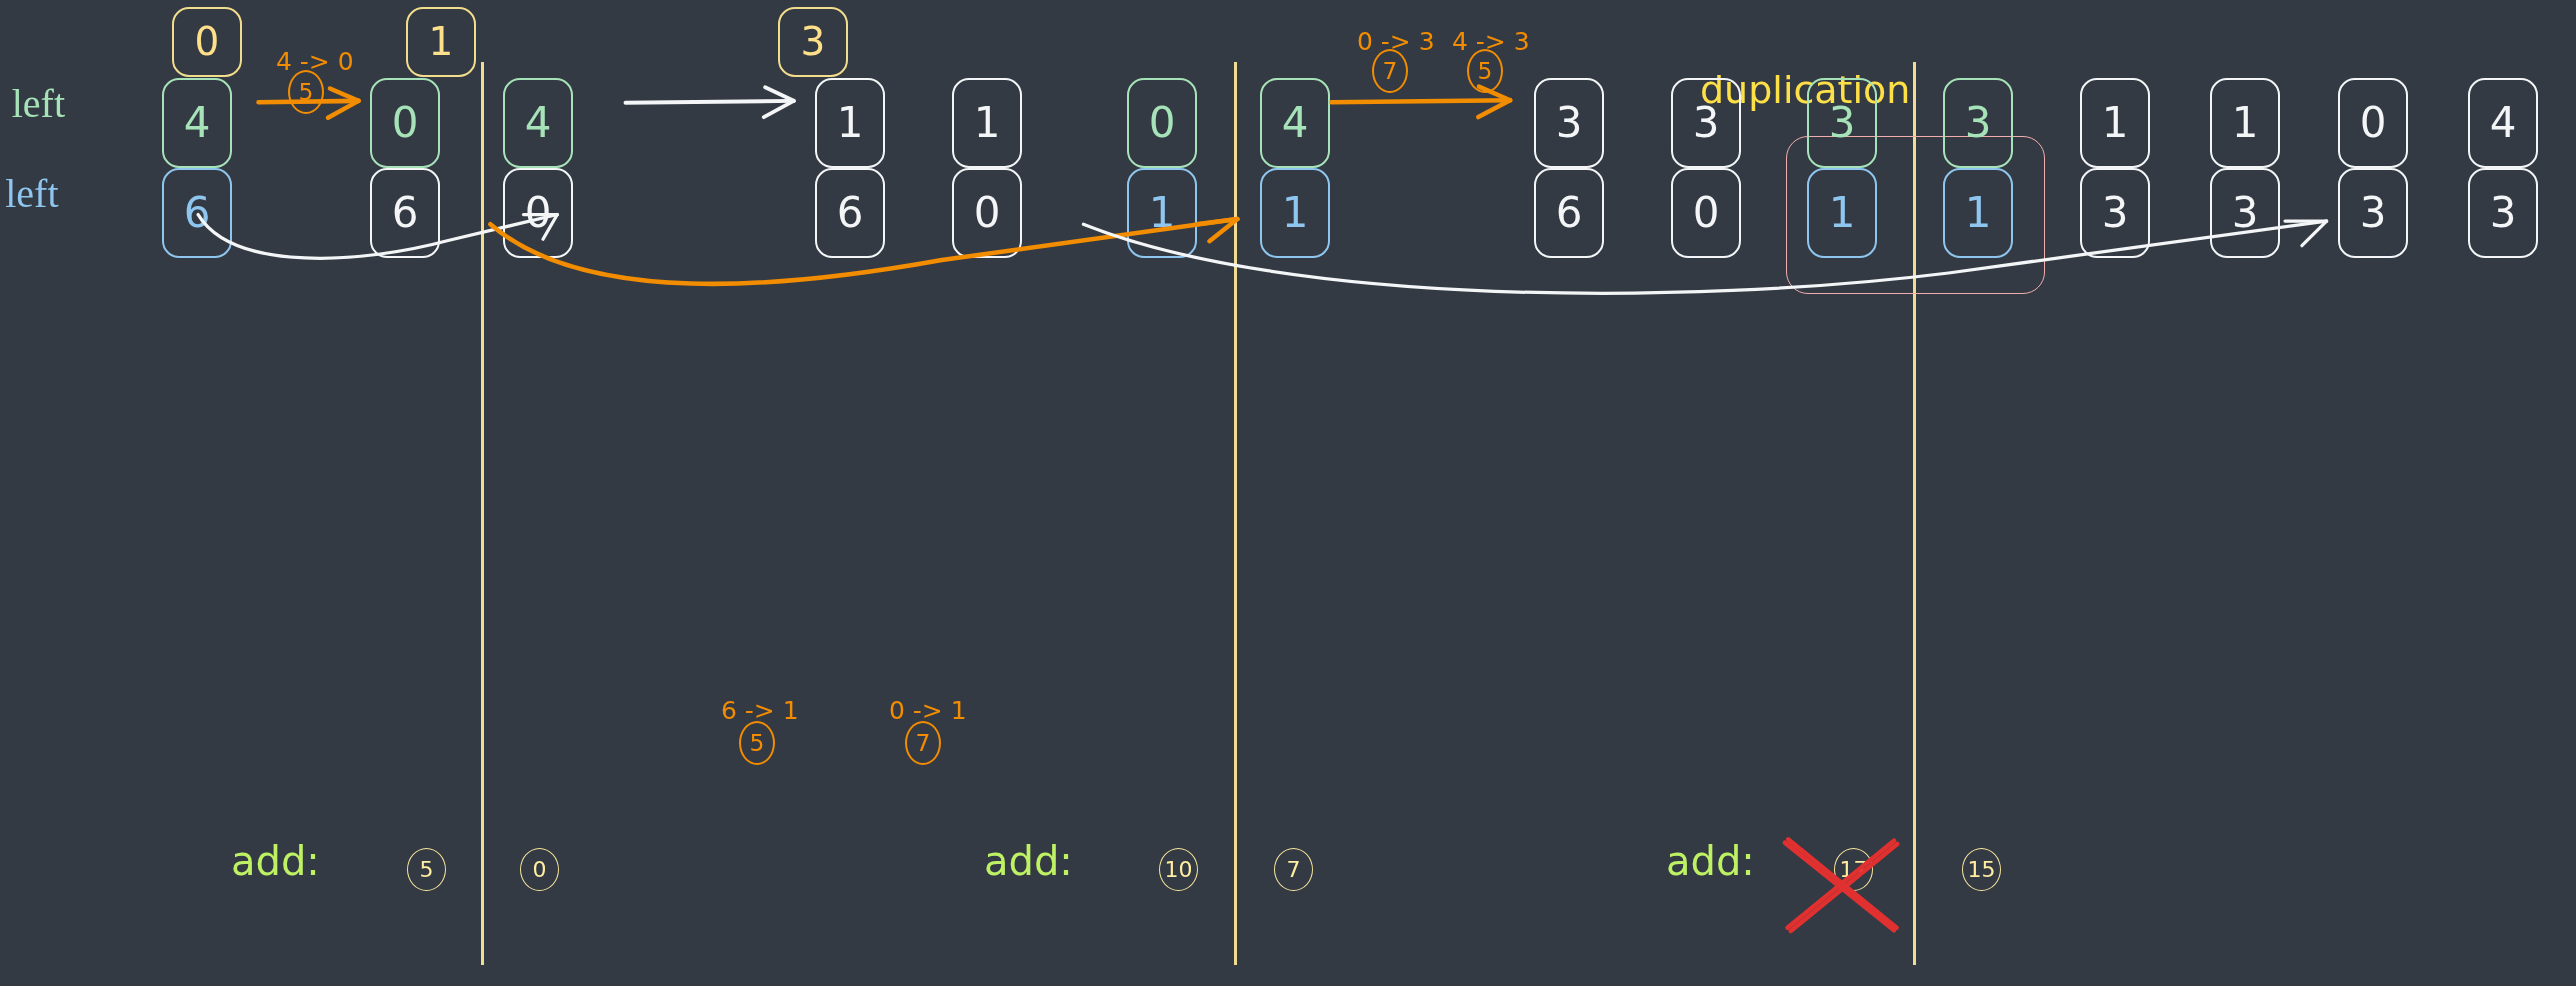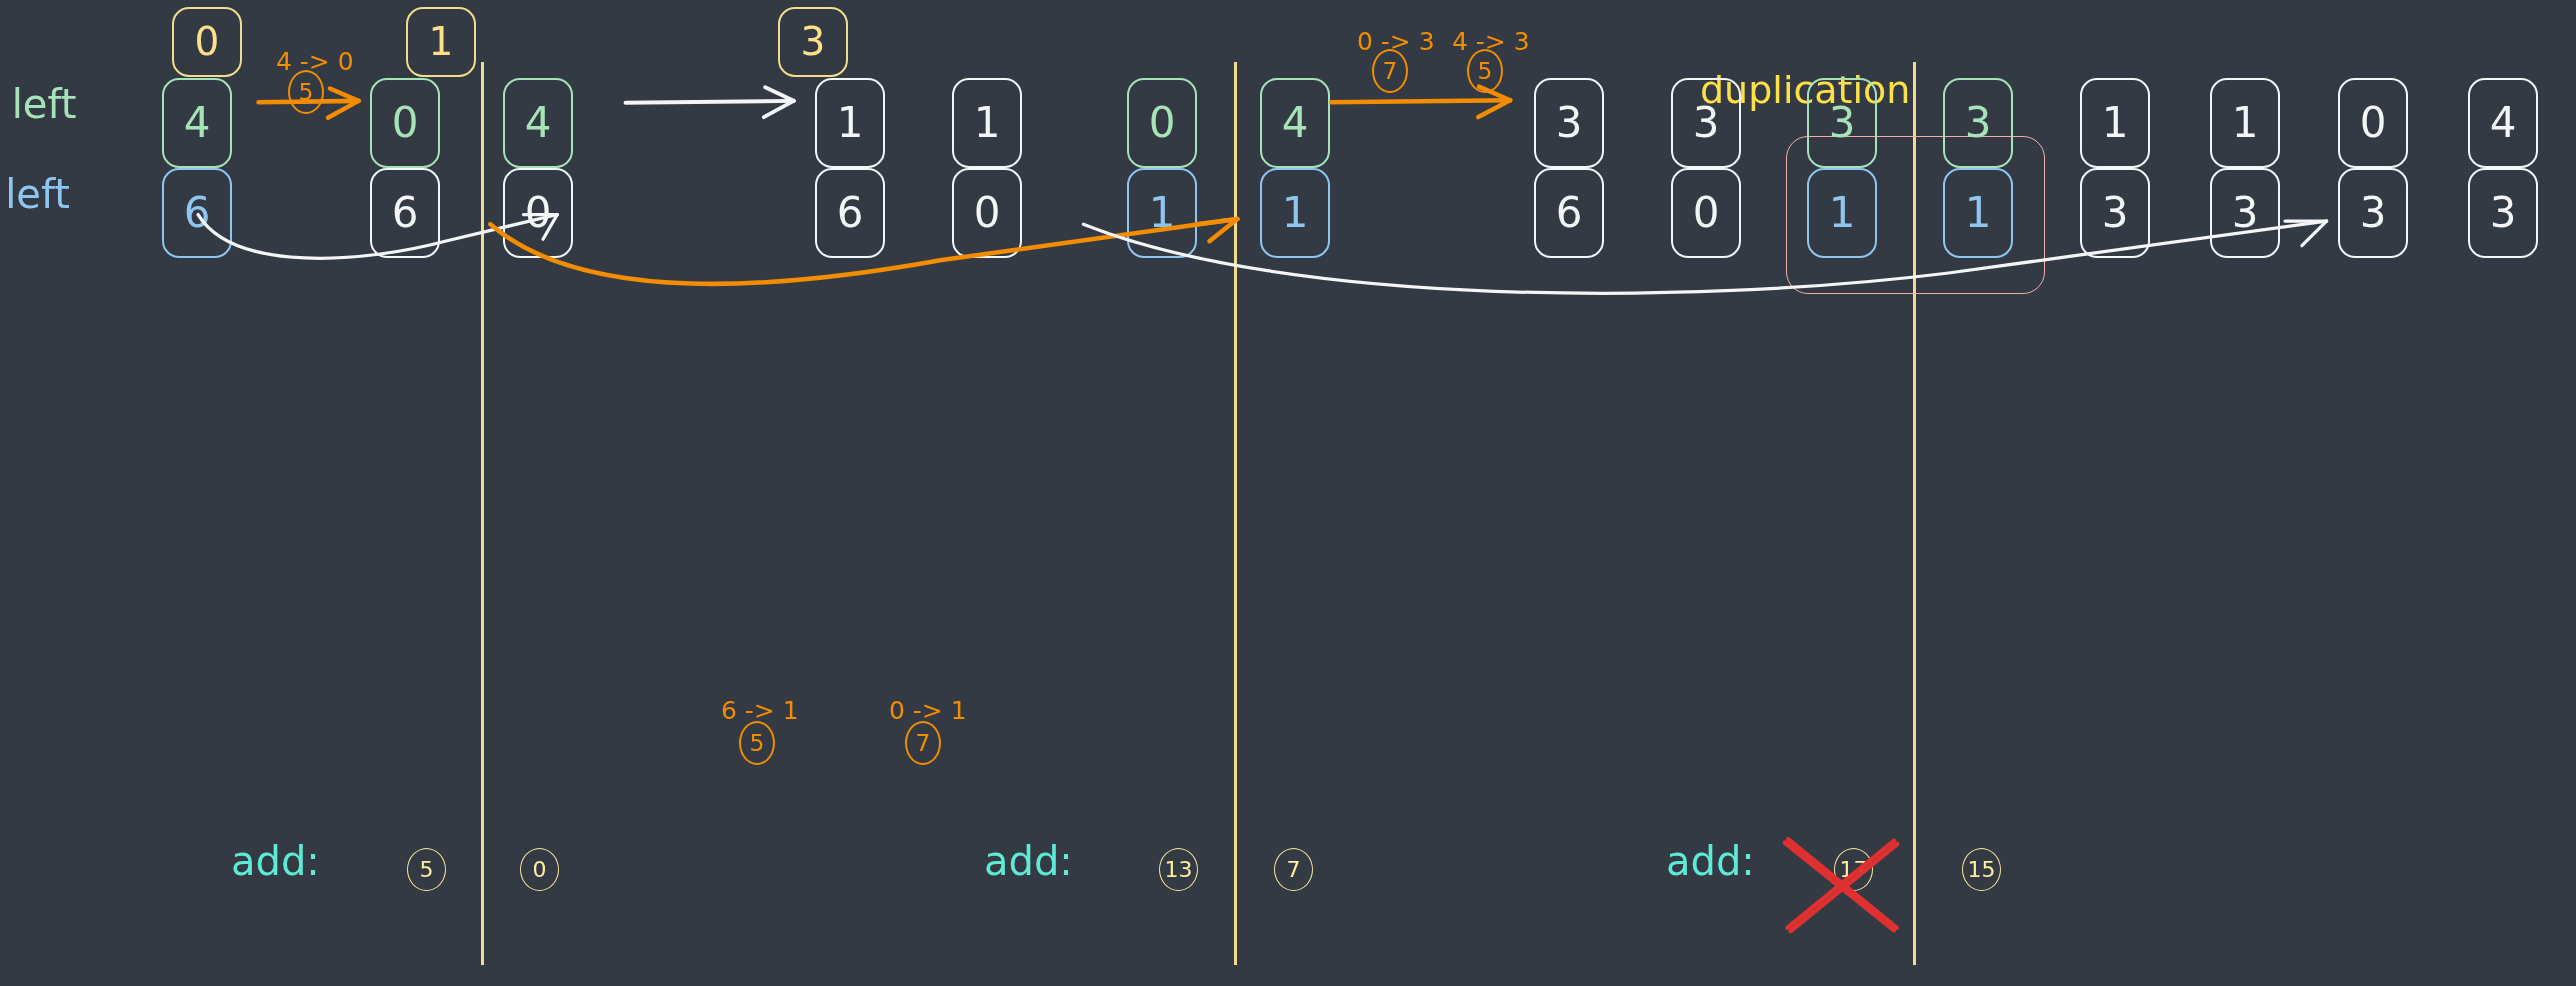--- a/index.html
+++ b/index.html
@@ -14,35 +14,35 @@
   .cell.green{border-color:#a6e3b8;color:#a6e3b8;}
   .cell.blue{border-color:#8fc6ef;color:#8fc6ef;}
   .cell.white{border-color:#f3f5f7;color:#f3f5f7;}
 
   
   .pivot{position:absolute;width:70px;height:70px;border-radius:17px;
          border:2.6px solid #f2dd8d;color:#ffe08a;display:flex;align-items:center;
          justify-content:center;font-size:39px;box-sizing:border-box;}
 
   
-  .rowlabel{position:absolute;font-size:40px;line-height:1;}
+  .rowlabel{position:absolute;font-size:40px;line-height:1;font-family:Liberation Serif, serif;}
   .rowlabel.left{color:#a6e3b8;}
   .rowlabel.right{color:#8fc6ef;}
 
   
   .divider{position:absolute;width:2.6px;background:#f0dd92;}
 
   
   .swaplabel{position:absolute;color:#f28c00;font-size:25px;white-space:nowrap;line-height:1;}
   .ecircle{position:absolute;width:36px;height:44px;border-radius:50%;
            border:2.6px solid #f28c00;color:#f28c00;display:flex;align-items:center;
            justify-content:center;font-size:23.4px;box-sizing:border-box;}
 
   
-  .addlabel{position:absolute;color:#5eead4;font-size:40px;line-height:1;}
+  .addlabel{position:absolute;color:#bef264;font-size:40px;line-height:1;}
   .ycircle{position:absolute;width:39px;height:43px;border-radius:50%;
            border:1.9px solid #f4e49a;color:#ffeda1;display:flex;align-items:center;
            justify-content:center;font-size:22px;box-sizing:border-box;}
 
   
   .dup-label{position:absolute;color:#fde047;font-size:38px;line-height:1;white-space:nowrap;}
   .dup-box{position:absolute;border:1.9px solid #f2adad;border-radius:22px;}
 
   svg.overlay{position:absolute;left:0;top:0;width:2576px;height:987px;
               pointer-events:none;overflow:visible;}
@@ -116,21 +116,21 @@
       <div class="ecircle" style="left: 739px; top: 721px;">5</div>
       <div class="swaplabel" style="left: 889px; top: 698px;">0 -&gt; 1</div>
       <div class="ecircle" style="left: 905px; top: 721px;">7</div>
     </div>
 
   <div id="adds">
       <div class="addlabel" style="left: 231px; top: 841px;">add:</div>
       <div class="ycircle" style="left: 407px; top: 848px;">5</div>
       <div class="ycircle" style="left: 520px; top: 848px;">0</div>
       <div class="addlabel" style="left: 984px; top: 841px;">add:</div>
-      <div class="ycircle" style="left: 1159px; top: 848px;">13</div>
+      <div class="ycircle" style="left: 1159px; top: 848px;">10</div>
       <div class="ycircle" style="left: 1274px; top: 848px;">7</div>
       <div class="addlabel" style="left: 1666px; top: 841px;">add:</div>
       <div class="ycircle" style="left: 1834px; top: 848px;">17</div>
       <div class="ycircle" style="left: 1962px; top: 848px;">15</div>
     </div>
 
   <svg class="overlay" viewBox="0 0 3966 1519">
     <g fill="none" stroke-linecap="round" stroke-linejoin="round">
 
       <g stroke="#f28c00" stroke-width="7">

